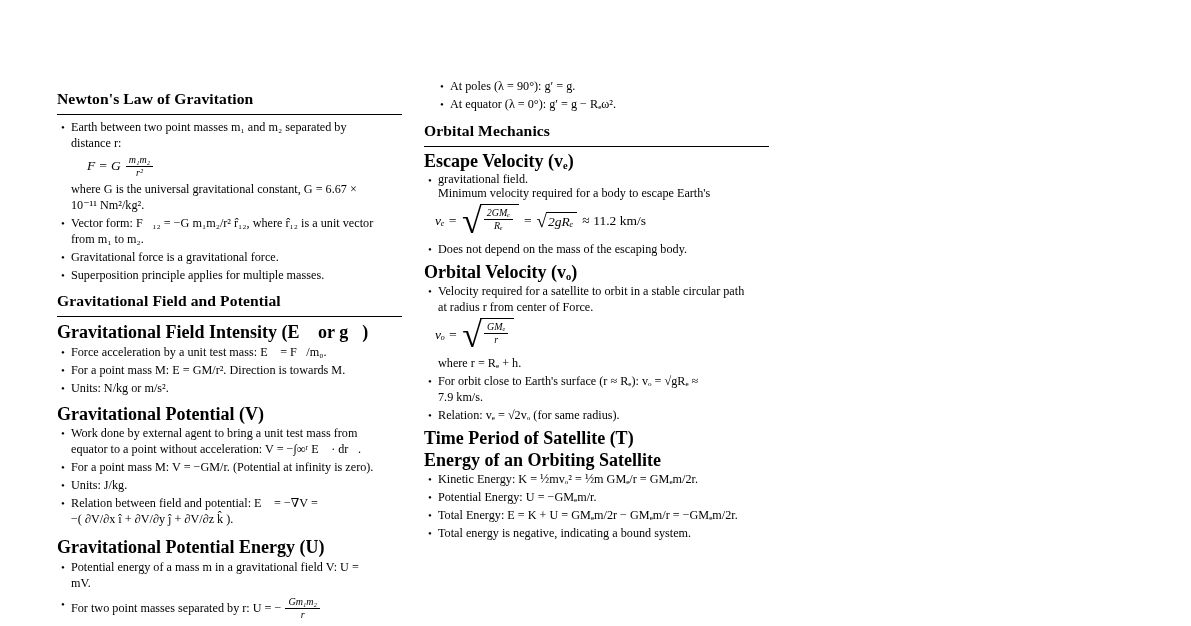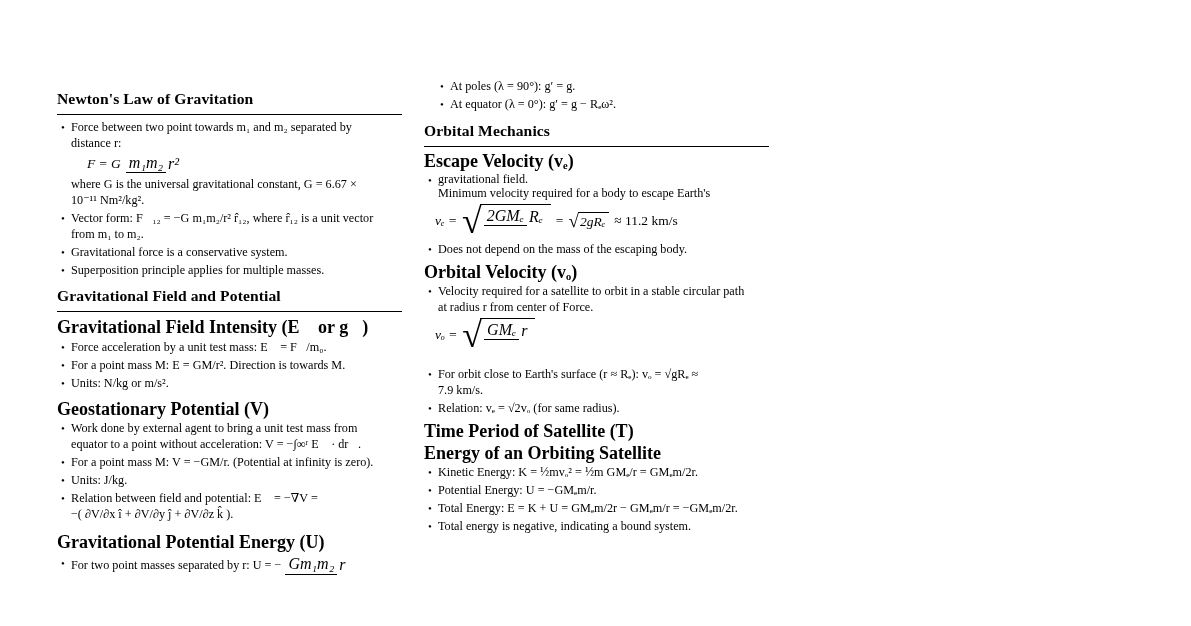--- a/index.html
+++ b/index.html
@@ -9,21 +9,21 @@
   .col-left{left:57px;width:345px;height:626px;overflow:hidden;}
   .col-right{left:424px;width:345px;height:626px;overflow:hidden;}
   h2.sec{font-size:15.6px;font-weight:bold;margin:0;padding-bottom:7px;border-bottom:1.6px solid #000;letter-spacing:.1px;}
   h3.sub{font-size:18px;font-weight:bold;margin:0;}
   ul.blist{list-style:none;margin:0;padding:0 0 0 4px;}
   ul.blist li{position:relative;padding-left:10px;margin:2px 0;}
   ul.blist li::before{content:"\2022";position:absolute;left:0;top:0;font-size:11px;}
   ul.blist.deep{padding-left:16px;}
   .ln{white-space:nowrap;}
   .mit{font-style:italic;}
-  .frac{display:inline-flex;flex-direction:row;align-items:center;text-align:center;font-size:16px;line-height:1.15;vertical-align:middle;}
+  .frac{display:inline-flex;flex-direction:column;align-items:center;text-align:center;font-size:10px;line-height:1.15;vertical-align:middle;}
   .frac .num{border-bottom:1px solid #000;padding:0 3px;}
   .frac .den{padding:0 2px;}
   .dformula{display:flex;align-items:center;gap:5px;font-size:13.5px;margin:3px 0 3px 11px;white-space:nowrap;}
   .sqrt{display:inline-flex;align-items:flex-start;}
   .sqrt .rad{font-weight:400;}
   .sqrt.big .rad{font-size:36px;line-height:34px;margin-right:-2px;}
   .sqrt.big .radicand{border-top:1.4px solid #000;padding:2px 6px 0 4px;display:inline-flex;align-items:center;}
   .sqrt.small .rad{font-size:19px;line-height:17px;margin-right:-1px;}
   .sqrt.small .radicand{border-top:1.2px solid #000;padding:1px 4px 0 2px;}
   .contln{margin-left:14px;white-space:nowrap;}
@@ -34,38 +34,38 @@
 <body>
 
 <div class="page">
 
   <div class="col col-left">
 
     <h2 class="sec" style="margin-top:91px">Newton's Law of Gravitation</h2>
 
     <ul class="blist" style="margin-top:4px">
       <li>
-        <div class="ln">Force between two point towards m₁ and m₂ separated by</div>
+        <div class="ln">Earth between two point masses m₁ and m₂ separated by</div>
         <div class="ln">distance r:</div>
         <div class="dformula" style="margin-left:16px">
           <span class="mit">F = G</span>
           <span class="frac mit">
             <span class="num">m₁m₂</span>
             <span class="den">r²</span>
           </span>
         </div>
         <div class="ln">where G is the universal gravitational constant, G = 6.67 ×</div>
         <div class="ln">10⁻¹¹ Nm²/kg².</div>
       </li>
       <li>
         <div class="ln">Vector form: F⃗₁₂ = −G m₁m₂/r² r̂₁₂, where r̂₁₂ is a unit vector</div>
         <div class="ln">from m₁ to m₂.</div>
       </li>
       <li>
-          <div class="ln">Gravitational force is a conservative system.</div>
+          <div class="ln">Gravitational force is a gravitational force.</div>
         </li>
       <li>
           <div class="ln">Superposition principle applies for multiple masses.</div>
         </li>
     </ul>
 
     <h2 class="sec" style="margin-top:10px">Gravitational Field and Potential</h2>
 
     <h3 class="sub" style="margin-top:7px">Gravitational Field Intensity (E⃗ or g⃗)</h3>
     <ul class="blist" style="margin-top:4px">
@@ -73,40 +73,44 @@
           <div class="ln">Force acceleration by a unit test mass: E⃗ = F⃗/m₀.</div>
         </li>
       <li>
           <div class="ln">For a point mass M: E = GM/r². Direction is towards M.</div>
         </li>
       <li>
           <div class="ln">Units: N/kg or m/s².</div>
         </li>
     </ul>
 
-    <h3 class="sub" style="margin-top:10px">Geostationary Potential (V)</h3>
+    <h3 class="sub" style="margin-top:10px">Gravitational Potential (V)</h3>
     <ul class="blist" style="margin-top:3px">
       <li>
         <div class="ln">Work done by external agent to bring a unit test mass from</div>
         <div class="ln">equator to a point without acceleration: V = −∫∞ʳ E⃗ · dr⃗.</div>
       </li>
       <li>
           <div class="ln">For a point mass M: V = −GM/r. (Potential at infinity is zero).</div>
         </li>
       <li>
           <div class="ln">Units: J/kg.</div>
         </li>
       <li>
         <div class="ln">Relation between field and potential: E⃗ = −∇V =</div>
         <div class="ln">−( ∂V/∂x î + ∂V/∂y ĵ + ∂V/∂z k̂ ).</div>
       </li>
     </ul>
 
     <h3 class="sub" style="margin-top:12px">Gravitational Potential Energy (U)</h3>
     <ul class="blist" style="margin-top:4px">
+      <li>
+        <div class="ln">Potential energy of a mass m in a gravitational field V: U =</div>
+        <div class="ln">mV.</div>
+      </li>
       <li style="margin-top:5px">
         <div class="fracline">
           <span>For two point masses separated by r: U = −</span>
           <span class="frac mit">
             <span class="num">Gm₁m₂</span>
             <span class="den">r</span>
           </span>
         </div>
       </li>
     </ul>
@@ -168,21 +172,22 @@
       <span class="sqrt big">
         <span class="rad">√</span>
         <span class="radicand">
           <span class="frac mit">
             <span class="num">GMₑ</span>
             <span class="den">r</span>
           </span>
         </span>
       </span>
     </div>
-    <ul class="blist" style="margin-top:14px">
+    <div class="contln" style="margin-top:3px">where r = Rₑ + h.</div>
+    <ul class="blist" style="margin-top:2px">
       <li>
         <div class="ln">For orbit close to Earth's surface (r ≈ Rₑ): vₒ = √gRₑ ≈</div>
         <div class="ln">7.9 km/s.</div>
       </li>
       <li>
           <div class="ln">Relation: vₑ = √2vₒ (for same radius).</div>
         </li>
     </ul>
 
     <h3 class="sub" style="margin-top:7px">Time Period of Satellite (T)</h3>

